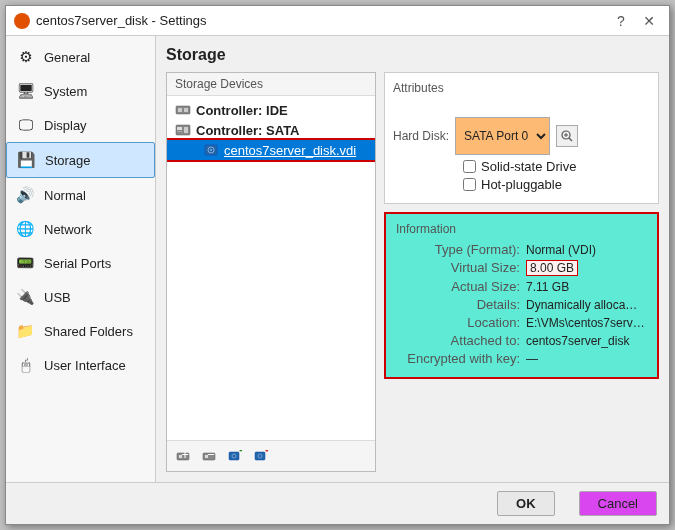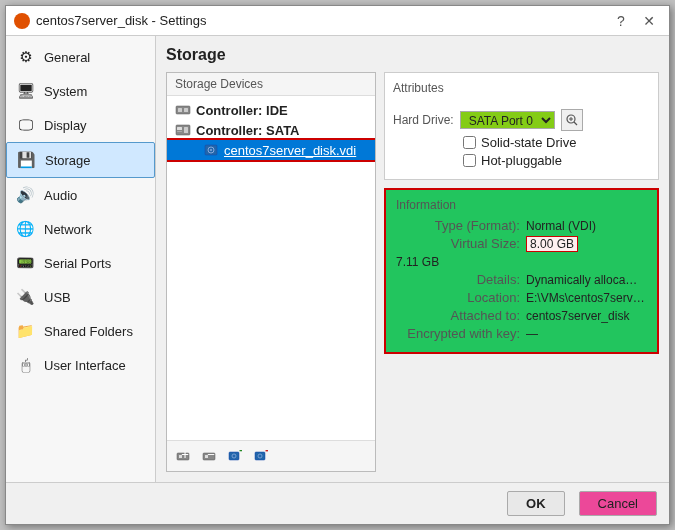--- a/index.html
+++ b/index.html
@@ -213,43 +213,43 @@
 
     .attributes-section {
       background: #fff;
       border: 1px solid #ccc;
       padding: 8px;
     }
 
     .attributes-title {
       font-size: 12px;
       color: #555;
-      margin-bottom: 14px;
+      margin-bottom: 22px;
     }
 
     .attr-row {
       display: flex;
       align-items: center;
       gap: 6px;
       margin-bottom: 4px;
     }
 
     .attr-label {
       font-size: 12px;
       color: #555;
       white-space: nowrap;
     }
 
     .attr-select {
       border: 1px solid #aaa;
-      background: #84cc16;
+      background: #fdba74;
       padding: 1px 4px;
       font-size: 12px;
       color: #222;
-      height: 18px;
+      height: 38px;
       cursor: pointer;
     }
 
     .attr-btn {
       width: 22px; height: 22px;
       border: 1px solid #aaa;
       background: #f0f0f0;
       cursor: pointer;
       font-size: 11px;
       display: flex; align-items: center; justify-content: center;
@@ -264,21 +264,21 @@
       color: #222;
       margin-bottom: 3px;
     }
 
     input[type="checkbox"] {
       cursor: pointer;
     }
 
     
     .info-section {
-      background: #22c55e;
+      background: #5eead4;
       border: 2px solid #cc0000;
       padding: 8px 10px;
     }
 
     .info-title {
       font-size: 12px;
       color: #555;
       margin-bottom: 6px;
     }
 
@@ -308,27 +308,27 @@
       padding: 0 3px;
     }
 
     
     .footer {
       border-top: 1px solid #ccc;
       background: #f0f0f0;
       padding: 8px 12px;
       display: flex;
       justify-content: flex-end;
-      gap: 14px;
+      gap: 24px;
     }
 
     .footer-btn {
       padding: 4px 18px;
       border: 1px solid #aaa;
-      background: #ec4899;
+      background: #d946ef;
       cursor: pointer;
       font-size: 13px;
       border-radius: 2px;
       color: #222;
     }
     .footer-btn.primary { background: #e8e8e8; font-weight: 600; }
   </style>
 </head>
 <body>
 
@@ -361,21 +361,21 @@
         <div class="sidebar-item">
     <span class="sidebar-icon">🖵</span>
     <span>Display</span>
   </div>
         <div class="sidebar-item active">
     <span class="sidebar-icon">💾</span>
     <span>Storage</span>
   </div>
         <div class="sidebar-item">
     <span class="sidebar-icon">🔊</span>
-    <span>Audio</span>
+    <span>Normal</span>
   </div>
         <div class="sidebar-item">
     <span class="sidebar-icon">🌐</span>
     <span>Network</span>
   </div>
         <div class="sidebar-item">
     <span class="sidebar-icon">📟</span>
     <span>Serial Ports</span>
   </div>
         <div class="sidebar-item">
@@ -468,21 +468,21 @@
               </svg>
             </button>
           </div>
         </div>
 
         <div class="right-panel">
 
           <div class="attributes-section">
             <div class="attributes-title">Attributes</div>
             <div class="attr-row">
-              <span class="attr-label">Hard Drive:</span>
+              <span class="attr-label">Hard Disk:</span>
               <select class="attr-select">
                 <option>SATA Port 0</option>
               </select>
               <button class="attr-btn">
                 <svg width="12" height="12" viewBox="0 0 12 12">
                   <circle cx="5" cy="5" r="4" fill="none" stroke="#555" stroke-width="1.2"></circle>
                   <line x1="8" y1="8" x2="11" y2="11" stroke="#555" stroke-width="1.2"></line>
                   <line x1="5" y1="3" x2="5" y2="7" stroke="#555" stroke-width="1"></line>
                   <line x1="3" y1="5" x2="7" y2="5" stroke="#555" stroke-width="1"></line>
                 </svg>
@@ -503,20 +503,21 @@
 
           <div class="info-row">
     <span class="info-key">Type (Format):</span>
     <span class="info-val">Normal (VDI)</span>
   </div>
               <div class="info-row">
     <span class="info-key">Virtual Size:</span>
     <span class="info-val highlighted">8.00  GB</span>
   </div>
               <div class="info-row">
+    <span class="info-key">Actual Size:</span>
     <span class="info-val">7.11  GB</span>
   </div>
               <div class="info-row">
     <span class="info-key">Details:</span>
     <span class="info-val">Dynamically alloca…</span>
   </div>
               <div class="info-row">
     <span class="info-key">Location:</span>
     <span class="info-val">E:\VMs\centos7serv…</span>
   </div>

